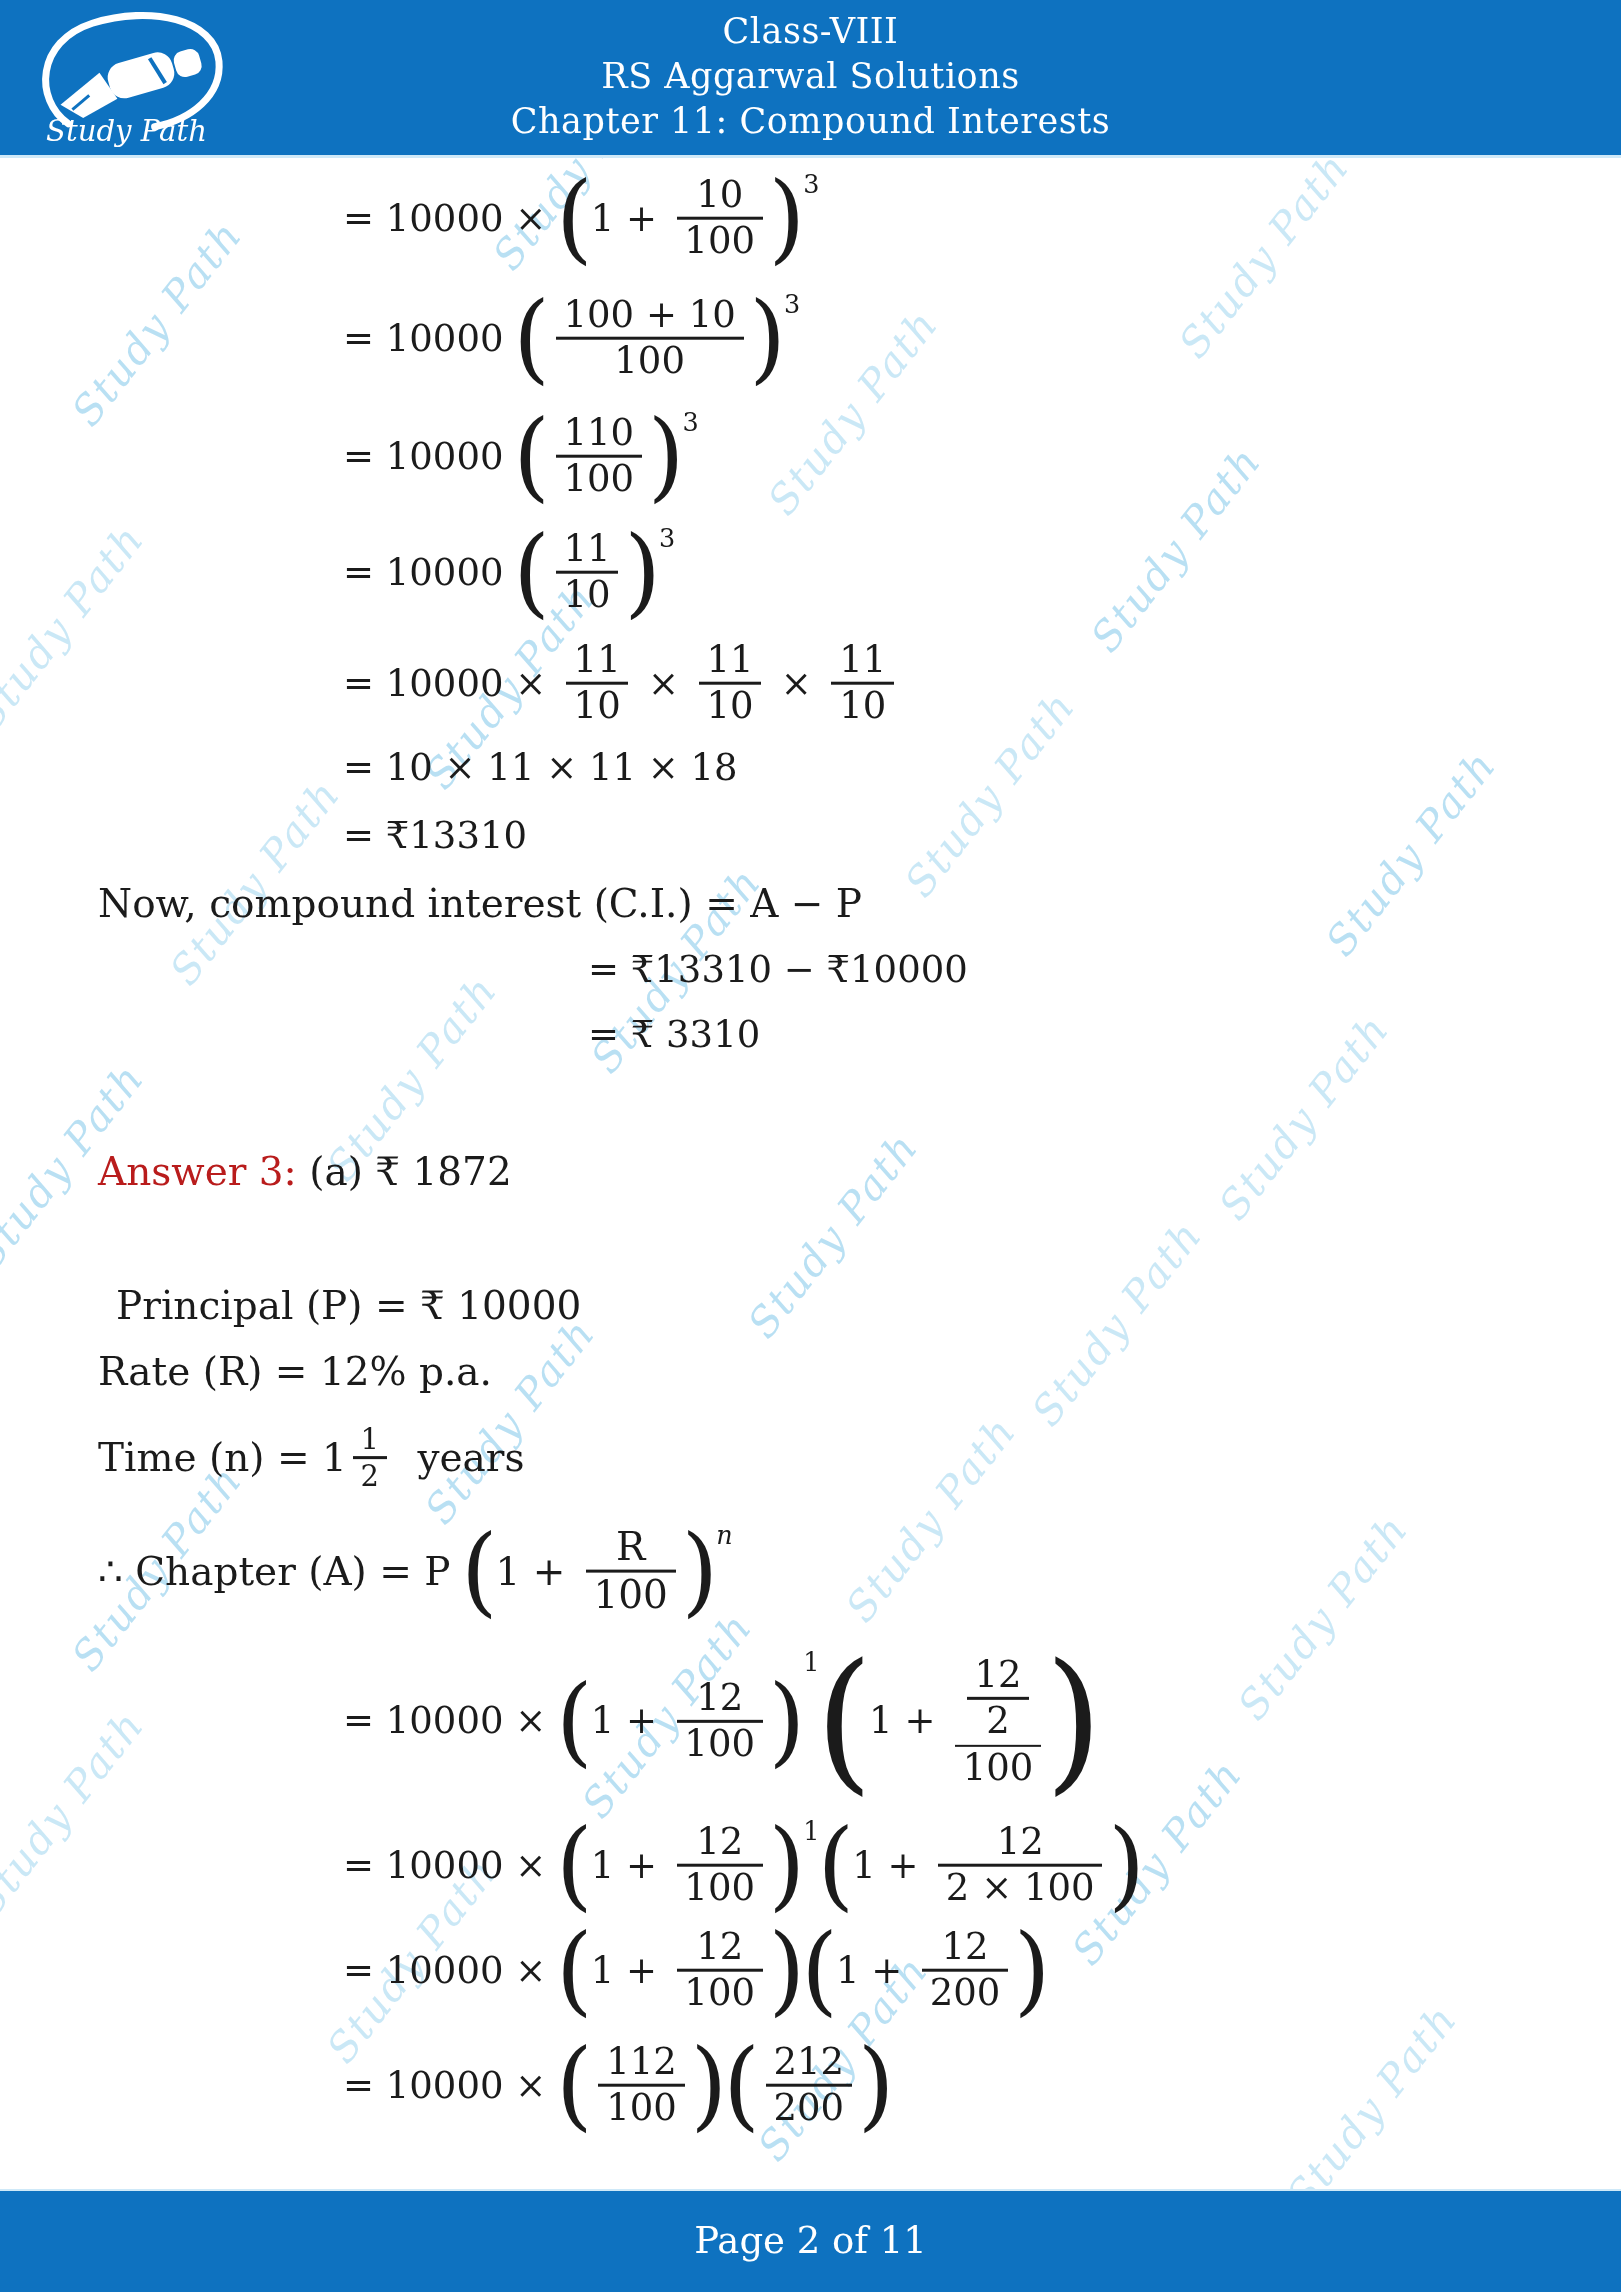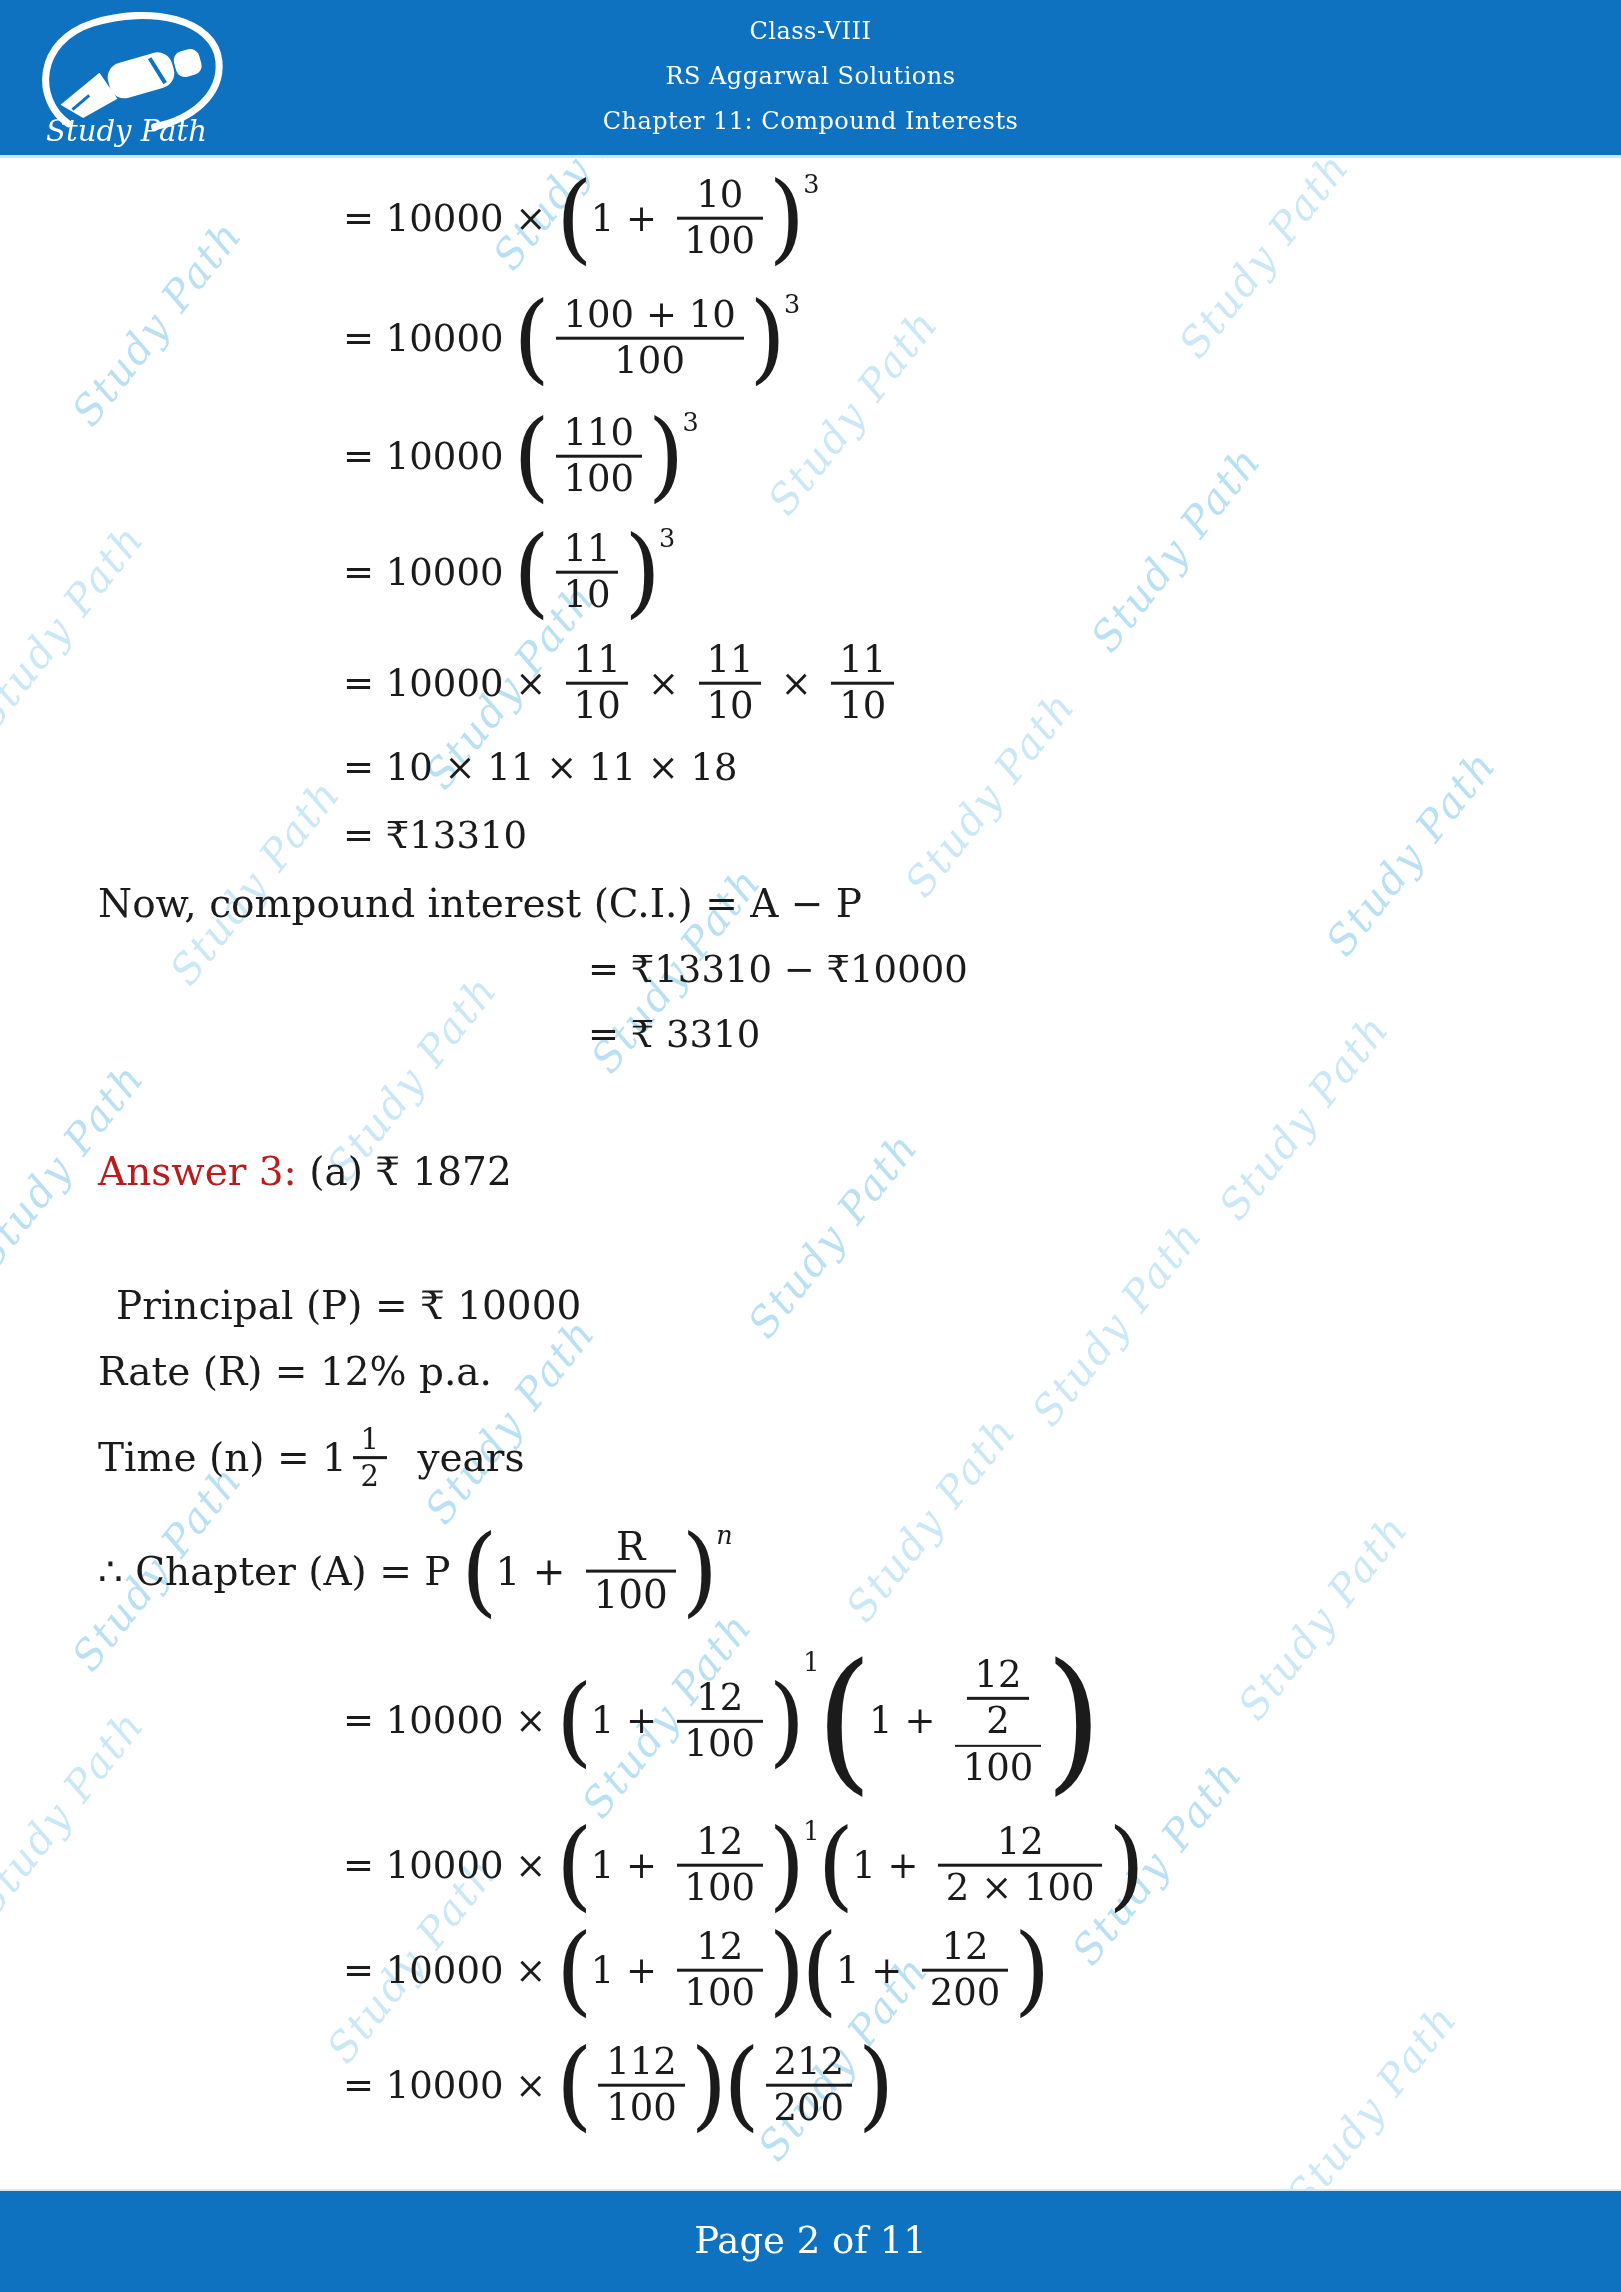--- a/index.html
+++ b/index.html
@@ -6,21 +6,21 @@
   body{
     width:1621px;height:2293px;position:relative;overflow:hidden;
     background:#ffffff;font-family:"DejaVu Serif","Liberation Serif",serif;
   }
   
   .header{
     position:absolute;top:0;left:0;width:1621px;height:155px;
     background:#0e72c0;border-bottom:3.9px solid #cfe9f8;color:#fff;z-index:3;
   }
   .header-titles{position:absolute;left:0;right:0;top:8.8px;text-align:center;}
-  .header-titles div{font-size:24px;line-height:45px;letter-spacing:0.5px;}
+  .header-titles div{font-size:35px;line-height:45px;letter-spacing:0.5px;}
   .logo{position:absolute;left:25.5px;top:5.9px;width:201px;height:143px;}
   
   .footer{
     position:absolute;left:0;bottom:0;width:1621px;height:102px;
     background:#0e72c0;border-top:2.9px solid #cfe9f8;color:#fff;z-index:3;
     text-align:center;font-size:37px;line-height:99px;
   }
   
   .wm-layer{position:absolute;inset:0;z-index:1;pointer-events:none;}
   .wm{

